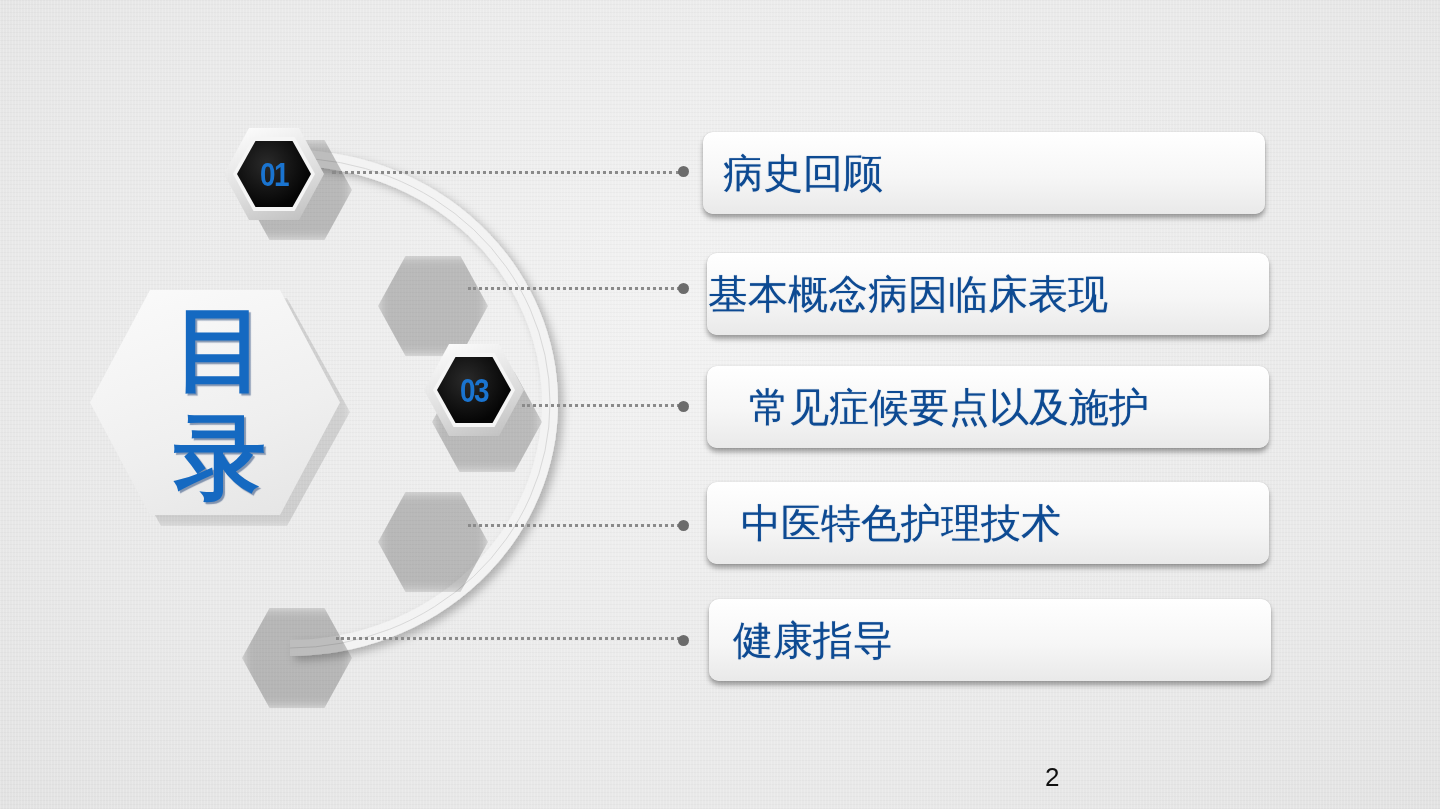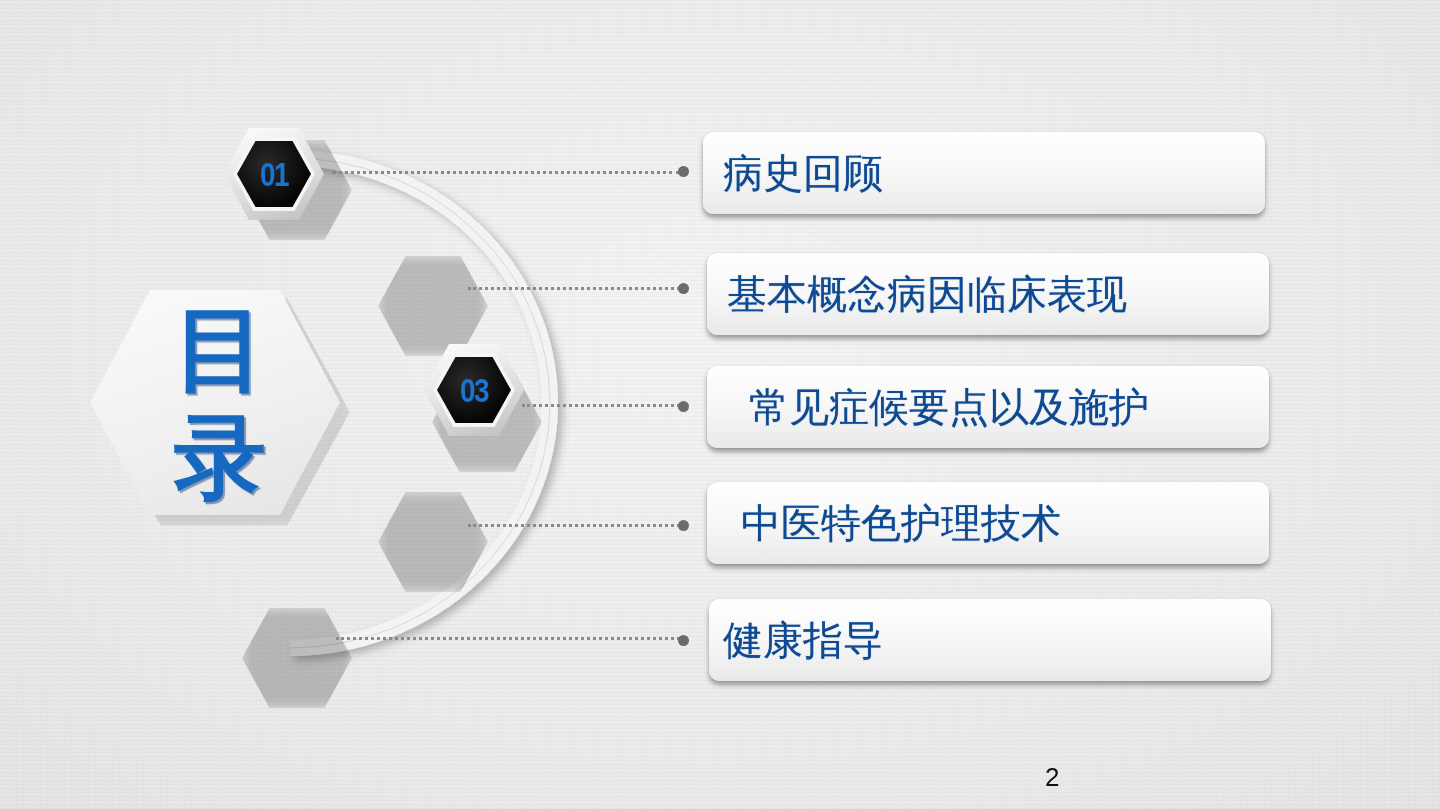--- a/index.html
+++ b/index.html
@@ -128,21 +128,21 @@
   <div class="connector" style="left:332px;top:171px;width:348px;"></div>
   <div class="dot" style="left:678px;top:166px;"></div>
   <div class="bar" style="left:703px;top:132px;width:562px;">
     <span class="label" style="margin-left:20px;">病史回顾</span>
   </div>
 
   <div class="num-shadow" style="left:378px;top:256px;"></div>
   <div class="connector" style="left:468px;top:287px;width:212px;"></div>
   <div class="dot" style="left:678px;top:283px;"></div>
   <div class="bar" style="left:707px;top:253px;width:562px;">
-    <span class="label" style="margin-left:20px;">基本概念病因临床表现</span>
+    <span class="label" style="margin-left:1px;">基本概念病因临床表现</span>
   </div>
 
   <div class="num-shadow" style="left:432px;top:372px;"></div>
   <div class="num-hex" style="left:424px;top:344px;">
     <div class="outer"></div>
       <div class="ring"></div>
       <div class="inner"></div>
     <div class="num">03</div>
   </div>
   <div class="connector" style="left:522px;top:404px;width:158px;"></div>
@@ -155,17 +155,17 @@
   <div class="connector" style="left:468px;top:524px;width:212px;"></div>
   <div class="dot" style="left:678px;top:520px;"></div>
   <div class="bar" style="left:707px;top:482px;width:562px;">
     <span class="label" style="margin-left:34px;">中医特色护理技术</span>
   </div>
 
   <div class="num-shadow" style="left:242px;top:608px;"></div>
   <div class="connector" style="left:336px;top:637px;width:344px;"></div>
   <div class="dot" style="left:678px;top:635px;"></div>
   <div class="bar" style="left:709px;top:599px;width:562px;">
-    <span class="label" style="margin-left:14px;">健康指导</span>
+    <span class="label" style="margin-left:24px;">健康指导</span>
   </div>
 
   <div class="page-num">2</div>
 </div>
 
 </body></html>

